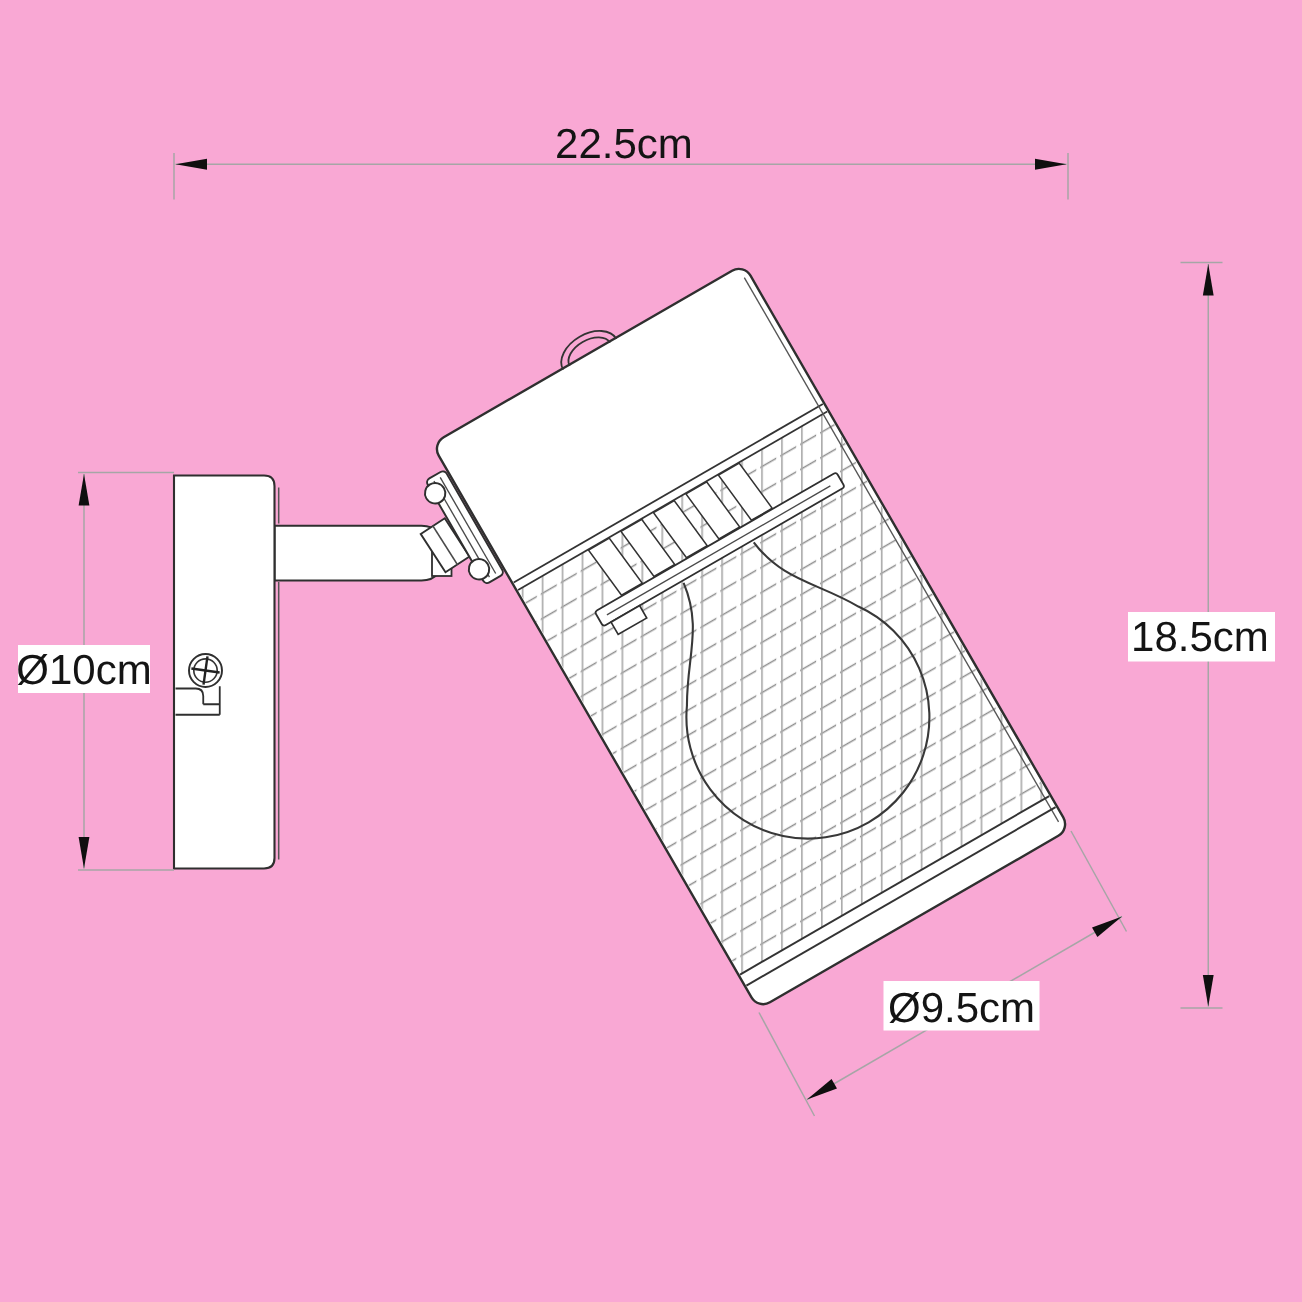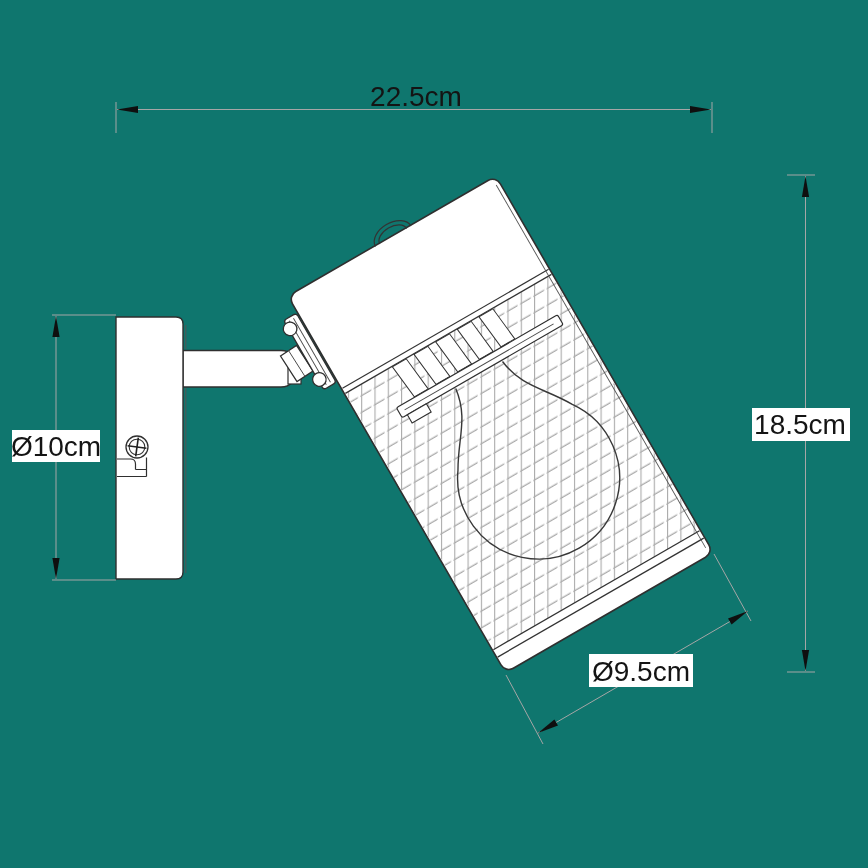--- a/index.html
+++ b/index.html
@@ -1,16 +1,16 @@
 <!DOCTYPE html>
 <html><head>
 <meta charset="utf-8">
 <style>
   html,body{margin:0;padding:0;background:#ffffff;}
-  .stage{position:relative;width:868px;height:868px;background:#0f766e;overflow:hidden;}
+  .stage{position:relative;width:868px;height:868px;background:#f9a8d4;overflow:hidden;}
   svg{display:block;}
   .dim-label{font:28px "Liberation Sans", sans-serif;fill:#141414;}
   .outline{stroke:#2f2f2f;fill:#ffffff;}
   .dimline{stroke:#a6a6a6;stroke-width:1;fill:none;}
   .arrow{fill:#0f0f0f;stroke:none;}
 </style>
 </head>
 <body>
 
 <div class="stage">

